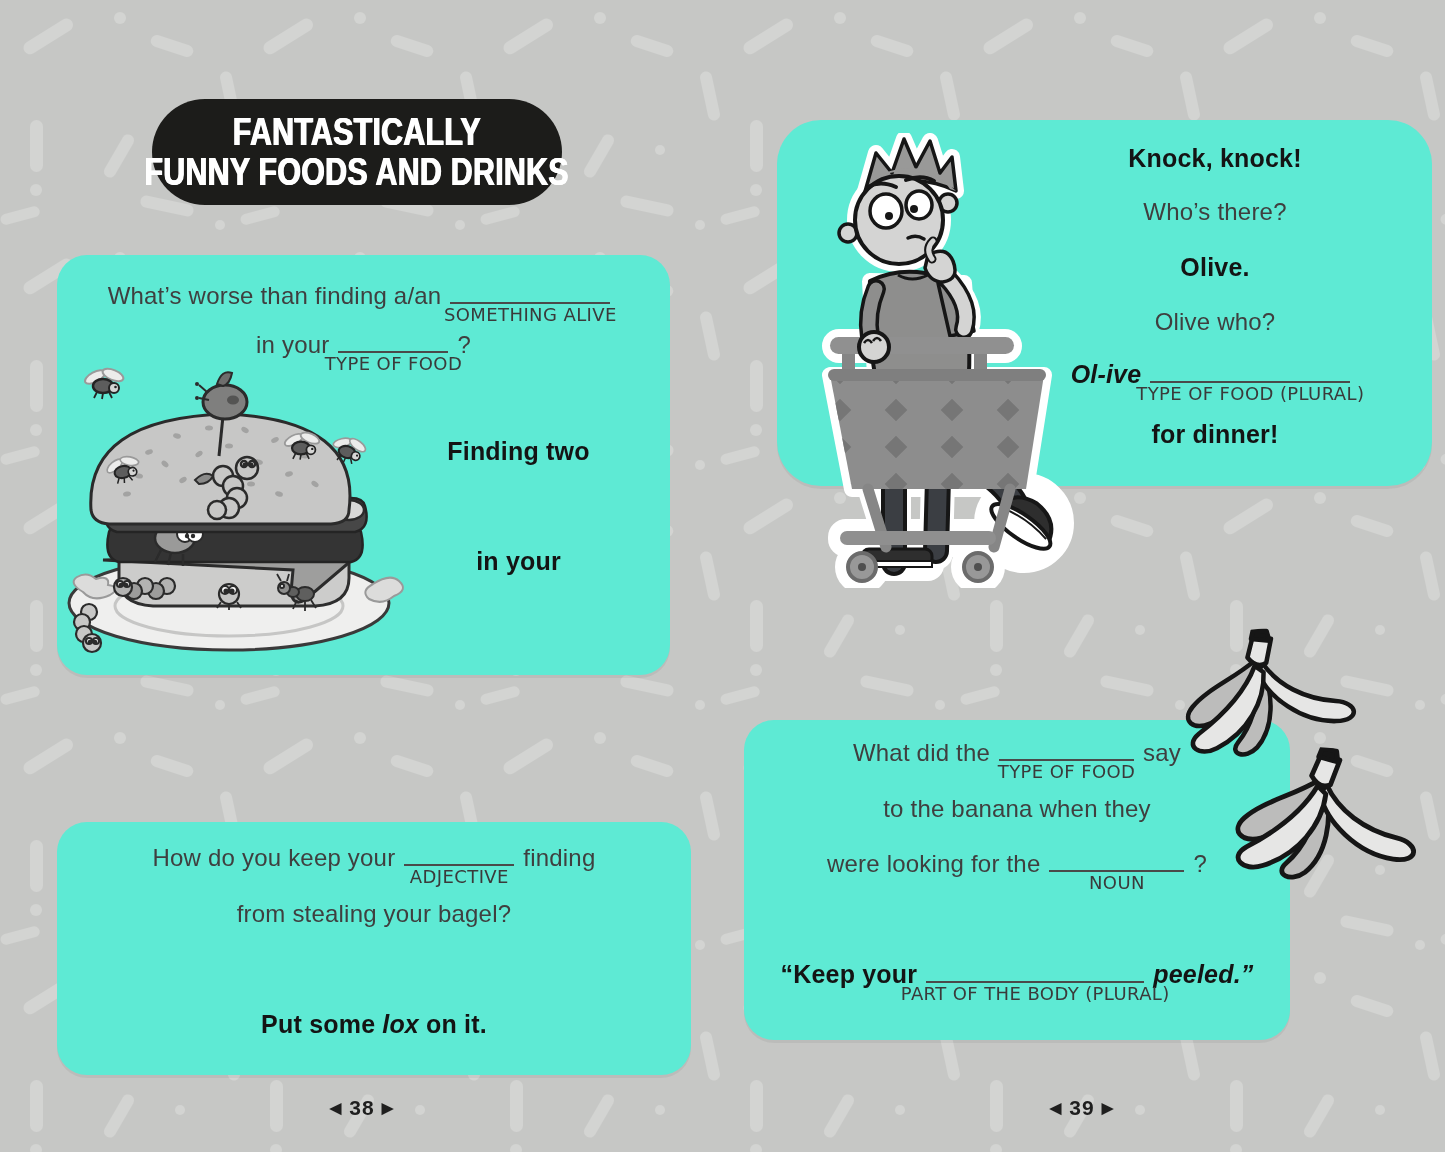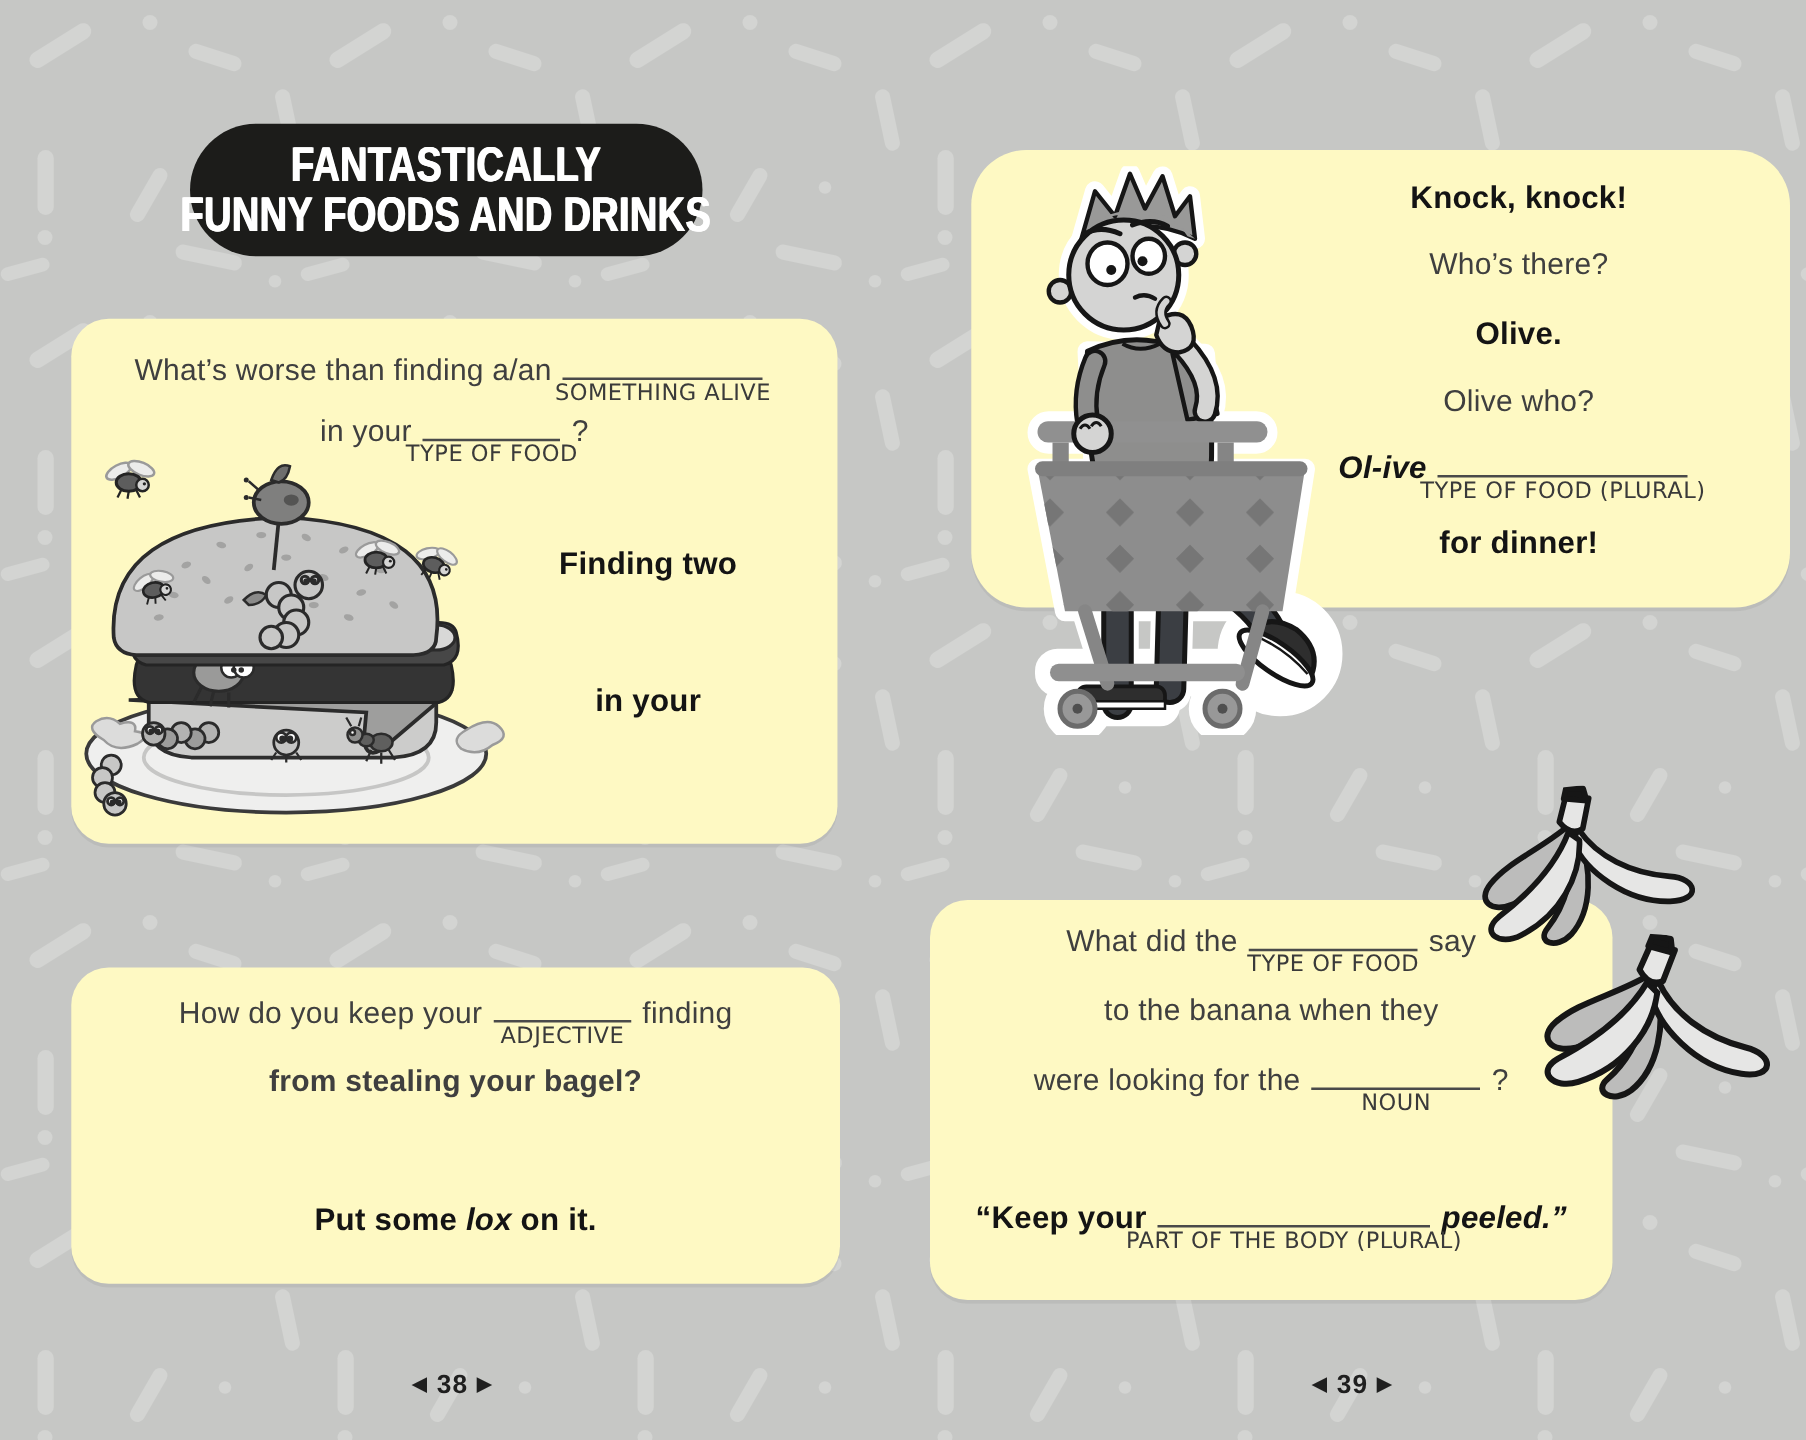--- a/index.html
+++ b/index.html
@@ -2,21 +2,21 @@
 <html><head>
 <meta charset="utf-8">
 <style>
   html,body { margin:0; padding:0; }
   .page {
     position:relative; width:1445px; height:1152px; overflow:hidden;
     font-family:"Liberation Sans", sans-serif; color:#3f3f3f; background:#c6c7c5;
   }
   .bg { position:absolute; left:0; top:0; z-index:0; }
   .card {
-    position:absolute; background:#fef9c3; border-radius:30px; z-index:1;
+    position:absolute; background:#5eead4; border-radius:30px; z-index:1;
     box-shadow:0 3px 0 rgba(0,0,0,0.05);
   }
   .card2 { border-radius:44px; }
   .line {
     position:absolute; left:0; right:0; text-align:center;
     font-size:24px; letter-spacing:0.2px; white-space:nowrap;
   }
   .b  { font-weight:bold; color:#141414; }
   .bi { font-weight:bold; font-style:italic; color:#141414; }
   .fs25 { font-size:25px; }
@@ -58,21 +58,21 @@
   .c1-r1 { top:243px; }
   .c1-a2 { top:292px; }
   .c1-r2 { top:350px; }
   
   .c2 { left:235px; right:14px; }
   .c2-l1 { top:24px; } .c2-l2 { top:78px; } .c2-l3 { top:133px; }
   .c2-l4 { top:188px; } .c2-l5 { top:240px; } .c2-l6 { top:300px; }
   
   .c3-l1 { top:19px; } .c3-l2 { top:75px; } .c3-l3 { top:130px; } .c3-l4 { top:240px; }
   
-  .c4-l1 { top:22px; } .c4-l2 { top:78px;font-weight:bold; } .c4-l3 { top:188px; }
+  .c4-l1 { top:22px; } .c4-l2 { top:78px; } .c4-l3 { top:188px; }
 </style>
 </head>
 <body>
 
 <div class="page">
 
   <svg class="bg" width="1445" height="1152" aria-hidden="true">
     <defs>
       <pattern id="spr" patternUnits="userSpaceOnUse" width="240" height="240">
         <g fill="#d3d4d2">
@@ -358,21 +358,21 @@
     <g stroke="#161616" stroke-width="5" stroke-linejoin="round" stroke-linecap="round">
       <path d="M96,34 C70,52 40,60 22,78 C8,92 20,104 40,98 C66,90 90,66 100,44 Z" fill="#bcbcbb"></path>
       <path d="M98,44 C96,78 86,104 68,122 C56,134 74,142 88,130 C110,110 112,72 104,46 Z" fill="#bcbcbb"></path>
       <path d="M104,38 C118,64 146,82 180,88 C204,92 206,112 178,110 C140,107 106,76 98,48 Z" fill="#e6e6e5"></path>
       <path d="M95,40 C80,70 52,92 26,108 C8,120 24,134 44,126 C80,112 102,80 104,48 Z" fill="#e6e6e5"></path>
       <path d="M88,30 L96,8 L116,12 L108,38 Q97,44 88,30 Z" fill="#e6e6e5"></path>
       <path d="M94,10 L114,14 L112,3 L97,1 Z" fill="#161616"></path>
     </g>
   </svg>
 
-  <section class="card" style="left:57px; top:774px; width:615px; height:253px;">
+  <section class="card" style="left:57px; top:822px; width:615px; height:253px;padding-left:19px;">
     <div class="line c4-l1">
       <span>How do you keep your</span><span class="blank w110"><span class="blank-label">ADJECTIVE</span></span><span>finding</span>
     </div>
     <div class="line c4-l2">from stealing your bagel?</div>
     <div class="line c4-l3">
       <span class="b fs25">Put some</span><span class="bi fs25" style="margin:0 7px;">lox</span><span class="b fs25">on it.</span>
     </div>
   </section>
 
   <div class="pagenum pn-left">

